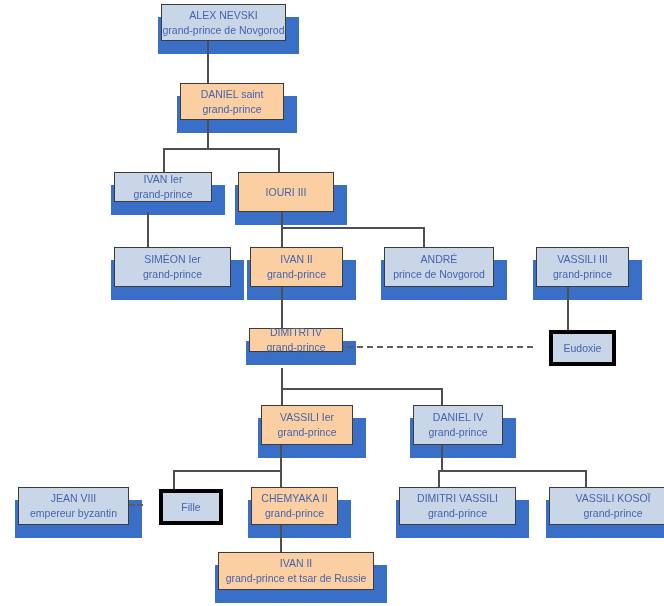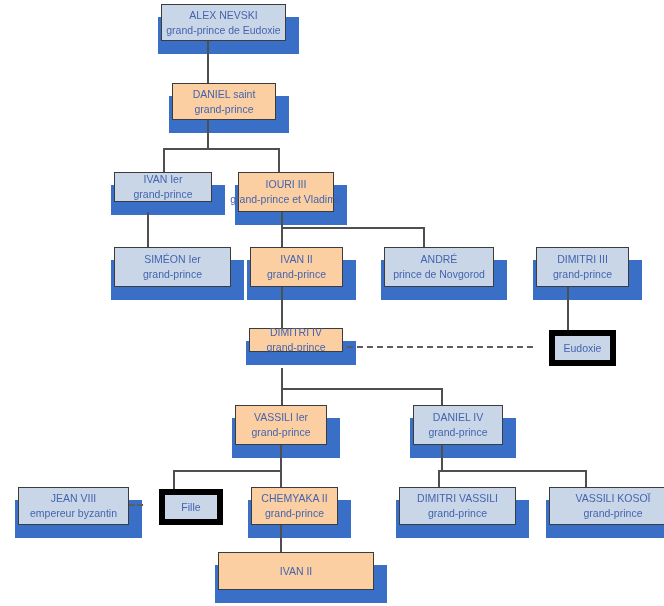--- a/index.html
+++ b/index.html
@@ -21,21 +21,21 @@
   }
   .nbox{
     position:relative;z-index:3;width:100%;height:100%;box-sizing:border-box;
     border:1.5px solid #3c3c3c;
     display:flex;flex-direction:column;align-items:center;justify-content:center;
     text-align:center;color:var(--text_blue);
     font-size:10.5px;line-height:1.4;white-space:nowrap;
   }
   .blue  .nbox{background:var(--box_blue);}
   .peach .nbox{background:var(--box_peach);}
-  .plain .nbox{border:6px solid #000000;background:var(--box_blue);}
+  .plain .nbox{border:4px solid #000000;background:var(--box_blue);}
   .line2:empty{display:none;}
   .edge{position:absolute;z-index:2;background:var(--line_color);}
   .edge.h{height:1.5px;}
   .edge.v{width:1.5px;}
   .edge.dash{background:transparent;border-top:2px dashed #5c5c5c;height:0;}
 </style>
 </head>
 <body>
 
 <div class="canvas">
@@ -62,45 +62,44 @@
   <div class="edge v" style="left:438px;top:470px;height:17px"></div>
   <div class="edge v" style="left:585px;top:470px;height:17px"></div>
   <div class="edge v" style="left:280px;top:525px;height:27px"></div>
   <div class="edge dash" style="left:327px;top:346px;width:206px"></div>
   <div class="edge dash" style="left:113px;top:504px;width:30px"></div>
 
   <div class="node blue" style="left:145px;top:4px;width:125px;height:37px">
     <div class="nshadow"></div>
     <div class="nbox">
         <span class="line1">ALEX NEVSKI</span>
-        <span class="line2">grand-prince de Eudoxie</span>
-      </div>
-  </div>
-
-  <div class="node peach" style="left:156px;top:83px;width:104px;height:37px">
+        <span class="line2">grand-prince de Novgorod</span>
+      </div>
+  </div>
+
+  <div class="node peach" style="left:164px;top:83px;width:104px;height:37px">
     <div class="nshadow"></div>
     <div class="nbox">
         <span class="line1">DANIEL saint</span>
         <span class="line2">grand-prince</span>
       </div>
   </div>
 
   <div class="node blue" style="left:98px;top:172px;width:98px;height:30px">
     <div class="nshadow"></div>
     <div class="nbox">
         <span class="line1">IVAN Ier</span>
         <span class="line2">grand-prince</span>
       </div>
   </div>
 
   <div class="node peach" style="left:222px;top:172px;width:96px;height:40px">
     <div class="nshadow"></div>
     <div class="nbox">
         <span class="line1">IOURI III</span>
-        <span class="line2">grand-prince et Vladimir</span>
       </div>
   </div>
 
   <div class="node blue" style="left:98px;top:247px;width:117px;height:40px">
     <div class="nshadow"></div>
     <div class="nbox">
         <span class="line1">SIMÉON Ier</span>
         <span class="line2">grand-prince</span>
       </div>
   </div>
@@ -117,40 +116,40 @@
     <div class="nshadow"></div>
     <div class="nbox">
         <span class="line1">ANDRÉ</span>
         <span class="line2">prince de Novgorod</span>
       </div>
   </div>
 
   <div class="node blue" style="left:520px;top:247px;width:93px;height:40px">
     <div class="nshadow"></div>
     <div class="nbox">
-        <span class="line1">DIMITRI III</span>
+        <span class="line1">VASSILI III</span>
         <span class="line2">grand-prince</span>
       </div>
   </div>
 
   <div class="node peach" style="left:233px;top:328px;width:94px;height:24px">
     <div class="nshadow"></div>
     <div class="nbox">
         <span class="line1">DIMITRI IV</span>
         <span class="line2">grand-prince</span>
       </div>
   </div>
 
   <div class="node plain" style="left:533px;top:330px;width:67px;height:36px">
     <div class="nbox">
         <span class="line1">Eudoxie</span>
       </div>
   </div>
 
-  <div class="node peach" style="left:219px;top:405px;width:92px;height:40px">
+  <div class="node peach" style="left:245px;top:405px;width:92px;height:40px">
     <div class="nshadow"></div>
     <div class="nbox">
         <span class="line1">VASSILI Ier</span>
         <span class="line2">grand-prince</span>
       </div>
   </div>
 
   <div class="node blue" style="left:397px;top:405px;width:90px;height:40px">
     <div class="nshadow"></div>
     <div class="nbox">
@@ -194,16 +193,17 @@
     <div class="nbox">
         <span class="line1">VASSILI KOSOÏ</span>
         <span class="line2">grand-prince</span>
       </div>
   </div>
 
   <div class="node peach" style="left:202px;top:552px;width:156px;height:38px">
     <div class="nshadow"></div>
     <div class="nbox">
         <span class="line1">IVAN II</span>
+        <span class="line2">grand-prince et tsar de Russie</span>
       </div>
   </div>
 
 </div>
 
 </body></html>

